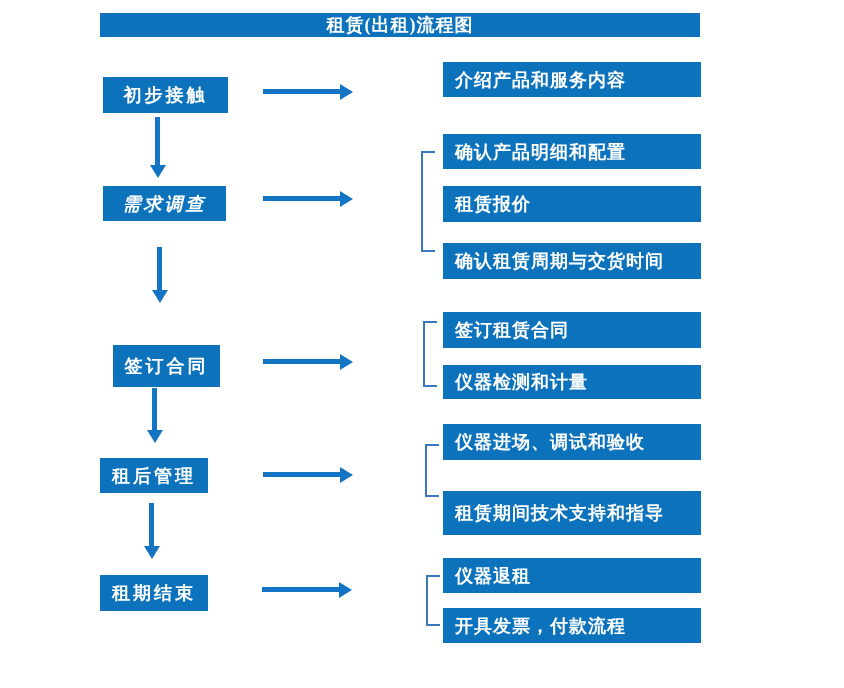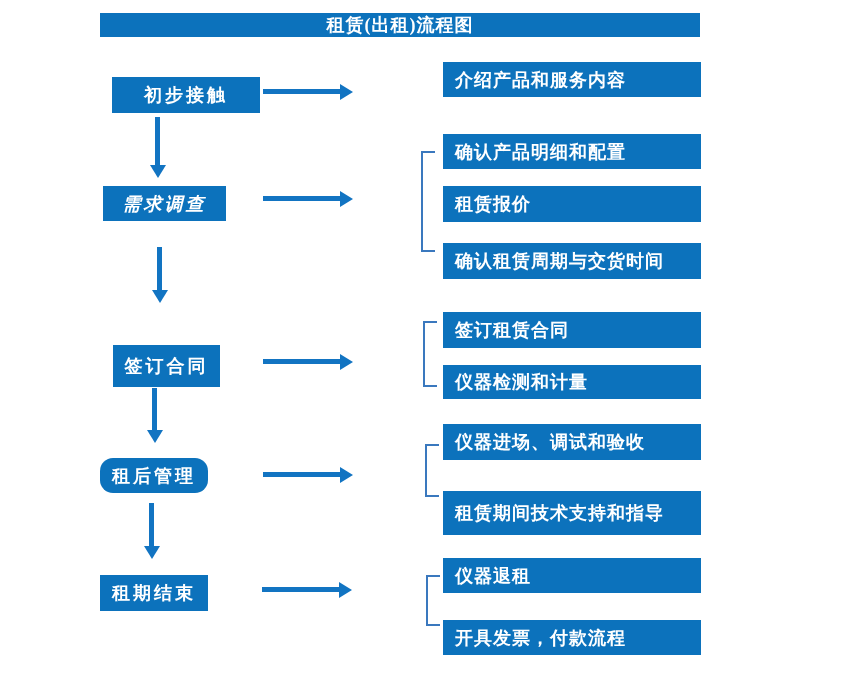--- a/index.html
+++ b/index.html
@@ -70,42 +70,42 @@
     background:transparent;
   }
 </style>
 </head>
 <body>
 
 <div class="canvas">
 
   <div class="title-bar">租赁(出租)流程图</div>
 
-  <div class="lbox" style="left:103px;top:77px;width:148px;height:36px;margin-left:9px;">初步接触</div>
+  <div class="lbox" style="left:103px;top:77px;width:125px;height:36px;">初步接触</div>
 
   <div class="varrow" style="left:150px;top:117px;height:61px;">
     <div class="stem"></div>
     <div class="head"></div>
   </div>
 
   <div class="lbox" style="left:103px;top:186px;width:123px;height:35px;font-style:italic;">需求调查</div>
 
   <div class="varrow" style="left:152px;top:247px;height:56px;">
     <div class="stem"></div>
     <div class="head"></div>
   </div>
 
   <div class="lbox" style="left:113px;top:345px;width:107px;height:42px;">签订合同</div>
 
   <div class="varrow" style="left:147px;top:388px;height:55px;">
     <div class="stem"></div>
     <div class="head"></div>
   </div>
 
-  <div class="lbox" style="left:100px;top:458px;width:108px;height:35px;border-radius:13px;">租后管理</div>
+  <div class="lbox" style="left:100px;top:458px;width:108px;height:35px;">租后管理</div>
 
   <div class="varrow" style="left:144px;top:503px;height:56px;">
     <div class="stem"></div>
     <div class="head"></div>
   </div>
 
   <div class="lbox" style="left:100px;top:575px;width:108px;height:36px;">租期结束</div>
 
   <div class="harrow" style="left:263px;top:84px;">
     <div class="stem"></div>
@@ -135,15 +135,15 @@
 
   <div class="rbox" style="top:62px;height:35px;">介绍产品和服务内容</div>
   <div class="rbox" style="top:134px;height:35px;">确认产品明细和配置</div>
   <div class="rbox" style="top:186px;height:36px;">租赁报价</div>
   <div class="rbox" style="top:243px;height:36px;">确认租赁周期与交货时间</div>
   <div class="rbox" style="top:365px;height:34px;">仪器检测和计量</div>
   <div class="rbox" style="top:312px;height:36px;">签订租赁合同</div>
   <div class="rbox" style="top:424px;height:36px;">仪器进场、调试和验收</div>
   <div class="rbox" style="top:491px;height:44px;">租赁期间技术支持和指导</div>
   <div class="rbox" style="top:558px;height:35px;">仪器退租</div>
-  <div class="rbox" style="top:608px;height:35px;margin-top:12px;">开具发票，付款流程</div>
+  <div class="rbox" style="top:608px;height:35px;">开具发票，付款流程</div>
 
 </div>
 
 </body></html>

